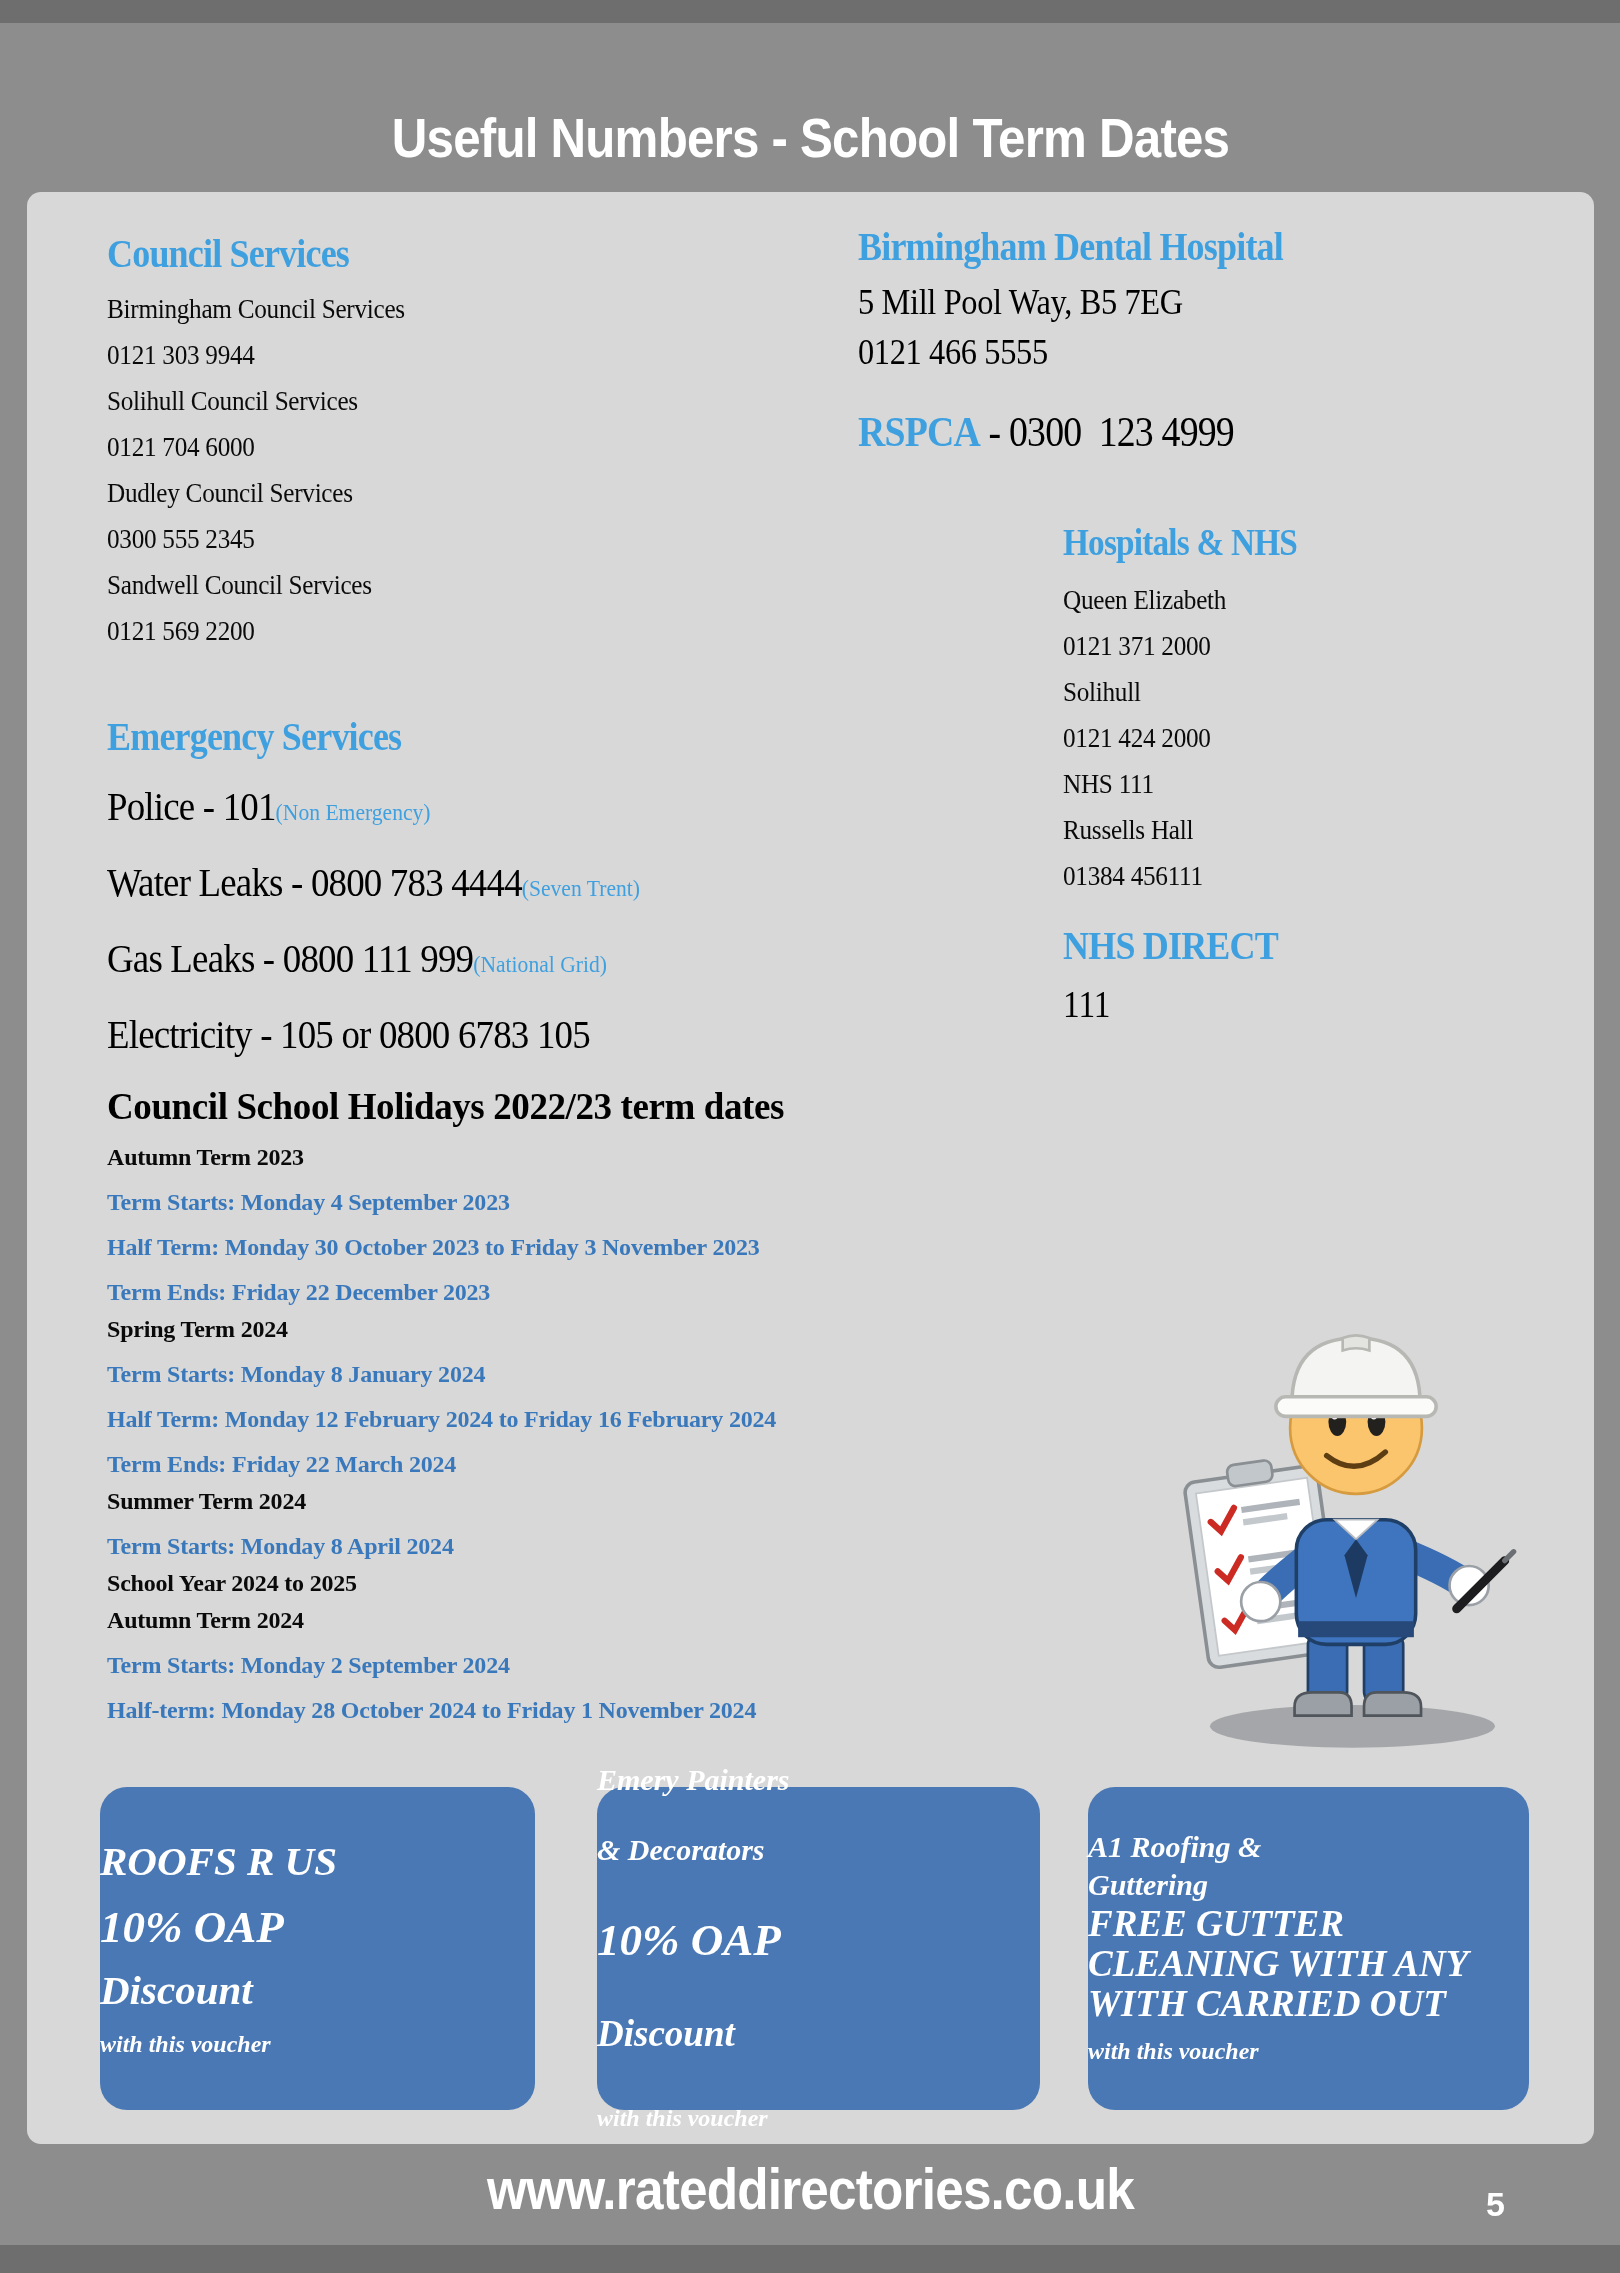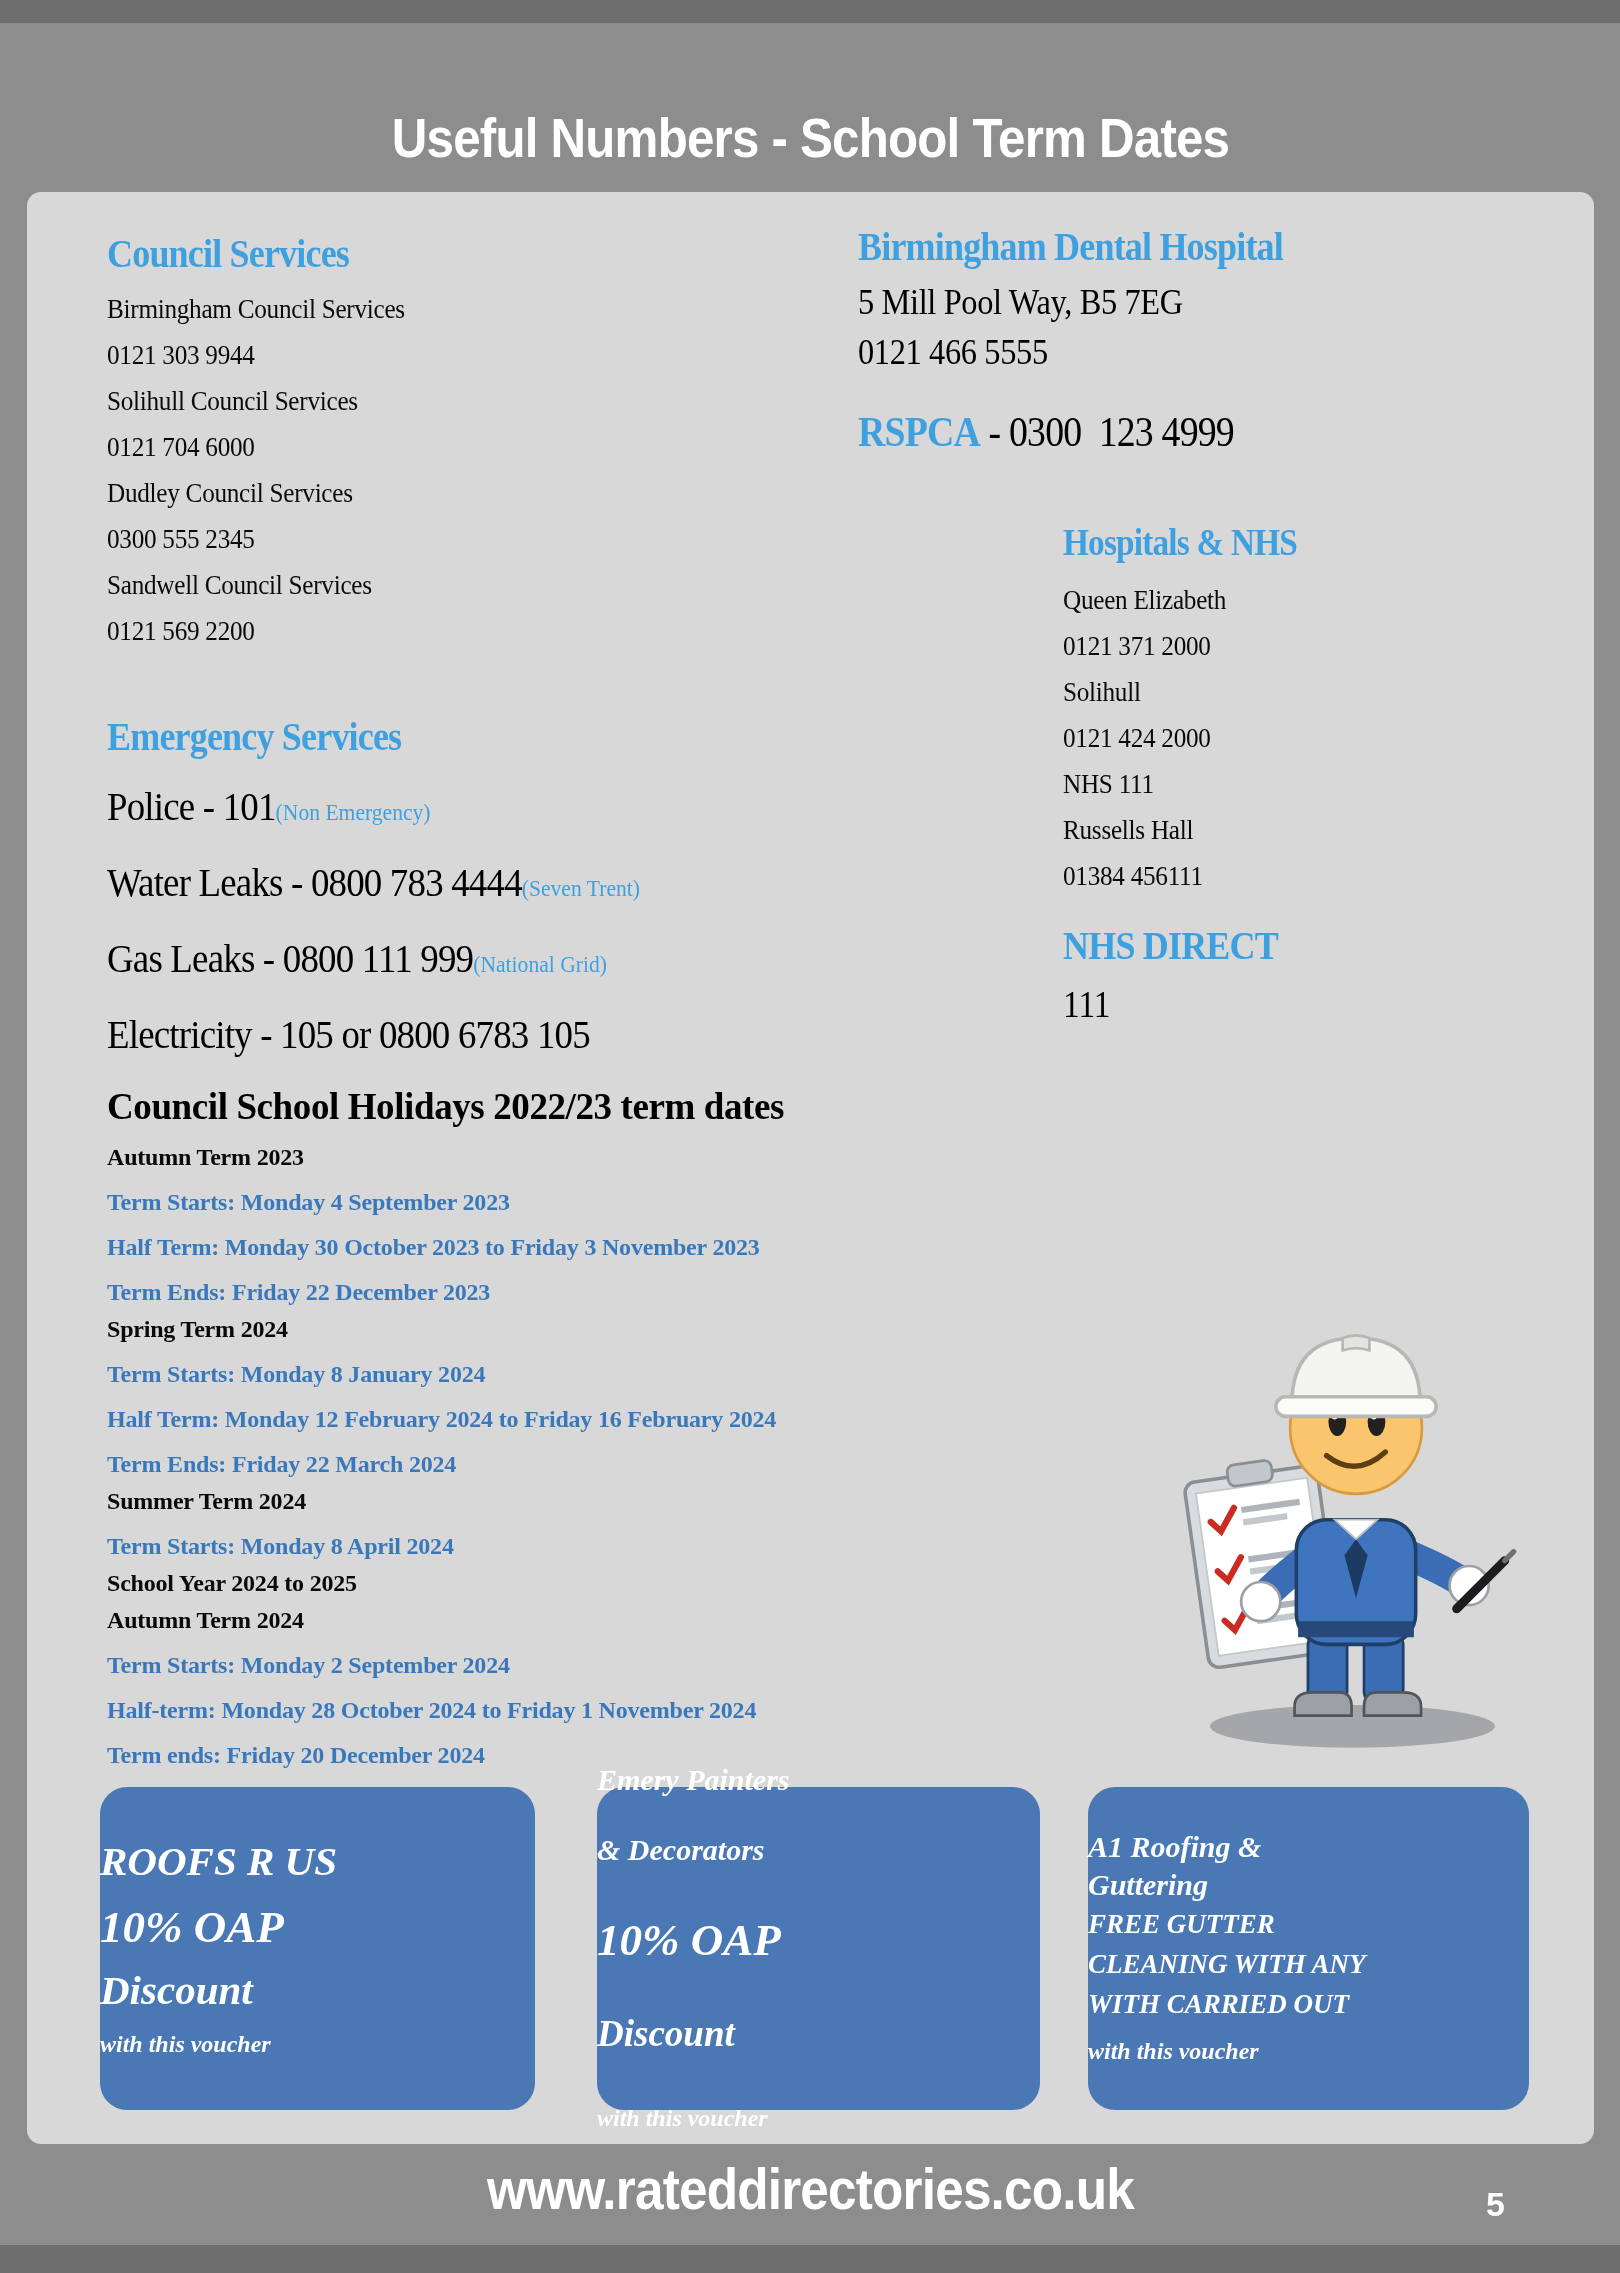--- a/index.html
+++ b/index.html
@@ -73,21 +73,21 @@
     display:flex; flex-direction:column; justify-content:center; align-items:flex-start;
   }
   .v1{ left:73px; width:435px; }
   .v2{ left:570px; width:443px;gap:32px; }
   .v3{ left:1061px; width:441px; }
   .vl{ white-space:nowrap; }
   .size-xxl{ font-size:45px; line-height:55px; margin-top:12.5px; }
   .size-xl{ font-size:41px; line-height:53px; margin-top:9px; }
   .size-lg{ font-size:37px; line-height:50px; margin-top:9px; }
   .size-md{ font-size:30px; line-height:38px; }
-  .size-body{ font-size:27px; line-height:40px; }
+  .size-body{ font-size:37px; line-height:40px; }
   .size-sm{ font-size:24px; line-height:36px; margin-top:9px; }
   .mt0{ margin-top:0; }
 
   
   .footer-url{
     position:absolute; top:2156px; left:0; right:0; text-align:center;
     color:#fff; font-weight:bold; font-size:57px; letter-spacing:-0.9px;
     transform:scaleX(.9); transform-origin:50% 0; white-space:nowrap;
   }
   .page-number{ position:absolute; top:2185px; left:1486px; color:#fff; font-weight:bold; font-size:34px; }
@@ -166,21 +166,20 @@
       <div class="hol-line term">Spring Term 2024</div>
       <div class="hol-line date">Term Starts: Monday 8 January 2024</div>
       <div class="hol-line date">Half Term: Monday 12 February 2024 to Friday 16 February 2024</div>
       <div class="hol-line date">Term Ends: Friday 22 March 2024</div>
       <div class="hol-line term">Summer Term 2024</div>
       <div class="hol-line date">Term Starts: Monday 8 April 2024</div>
       <div class="hol-line term">School Year 2024 to 2025</div>
       <div class="hol-line term">Autumn Term 2024</div>
       <div class="hol-line date">Term Starts: Monday 2 September 2024</div>
       <div class="hol-line date">Half-term: Monday 28 October 2024 to Friday 1 November 2024</div>
-      <div class="hol-line date">Term ends: Friday 20 December 2024</div>
     </div>
 
     <div class="mascot">
       <svg viewBox="0 0 440 530" width="392" height="472">
         <ellipse cx="225" cy="500" rx="160" ry="24" fill="#8f9296" opacity="0.7"></ellipse>
 
         <g transform="rotate(-8 130 310)">
           <rect x="48" y="215" width="150" height="210" rx="12" fill="#d9dcdf" stroke="#8a8f94" stroke-width="4"></rect>
           <rect x="60" y="228" width="126" height="184" fill="#ffffff" stroke="#c5c8cb" stroke-width="2"></rect>
           <rect x="98" y="202" width="50" height="24" rx="8" fill="#c2c7cc" stroke="#8a8f94" stroke-width="3"></rect>

